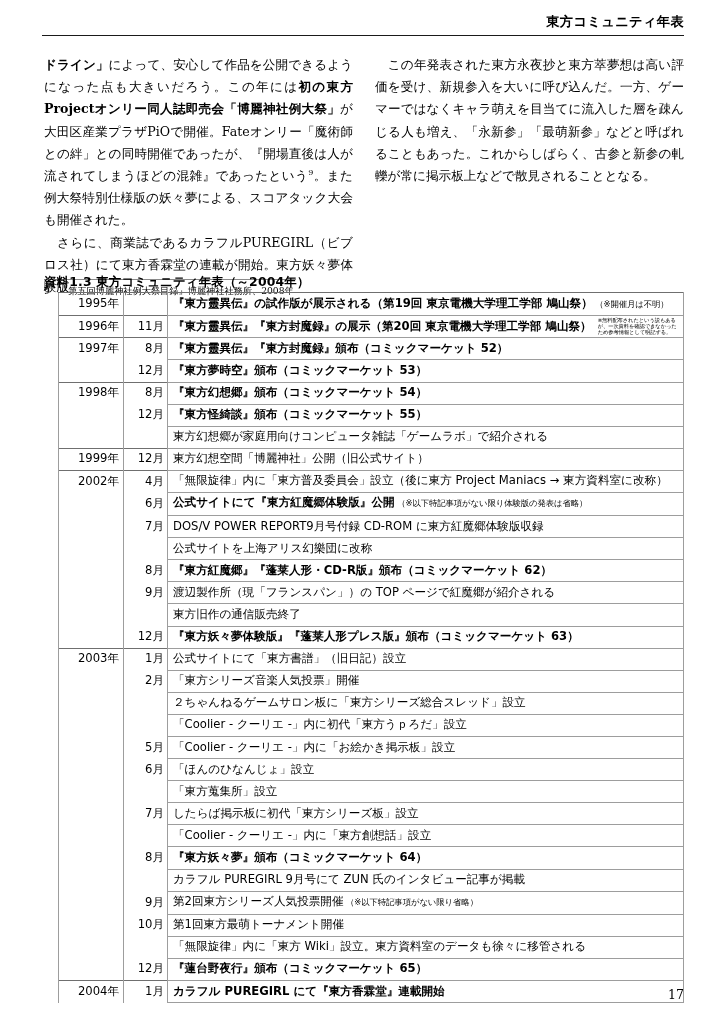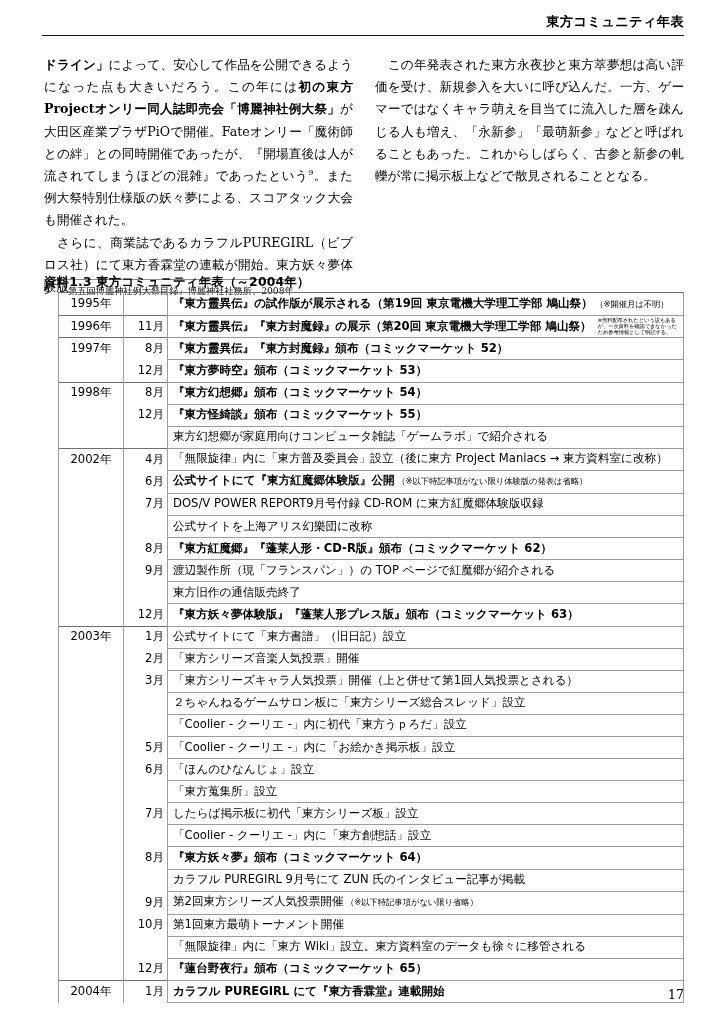--- a/index.html
+++ b/index.html
@@ -114,21 +114,21 @@
     padding: 0.5px 4px 1.5px 4px;
     font-size: 11.6px;
     line-height: 19.1px;
     height: 19.1px;
     vertical-align: middle;
     white-space: nowrap;
     overflow: hidden;
   }
   .timeline td.year {
     width: 56px;
-    text-align: center;
+    text-align: right;
     border-right-color: #9d9d9d;
   }
   .timeline td.month {
     width: 36px;
     text-align: right;
     padding-right: 3px;
   }
   .timeline td.event {
     text-align: left;
     padding-left: 5px;
@@ -264,20 +264,25 @@
           <td class="year"></td>
           <td class="month">12月</td>
           <td class="event"><span class="ev-bold">『東方怪綺談』頒布（コミックマーケット 55）</span></td>
         </tr>
         <tr class="cont">
           <td class="year"></td>
           <td class="month"></td>
           <td class="event"><span>東方幻想郷が家庭用向けコンピュータ雑誌「ゲームラボ」で紹介される</span></td>
         </tr>
         <tr class="group-start">
+          <td class="year">1999年</td>
+          <td class="month">12月</td>
+          <td class="event"><span>東方幻想空間「博麗神社」公開（旧公式サイト）</span></td>
+        </tr>
+        <tr class="group-start">
           <td class="year">2002年</td>
           <td class="month">4月</td>
           <td class="event"><span>「無限旋律」内に「東方普及委員会」設立（後に東方 Project Maniacs → 東方資料室に改称）</span></td>
         </tr>
         <tr class="cont">
           <td class="year"></td>
           <td class="month">6月</td>
           <td class="event"><span class="ev-bold">公式サイトにて『東方紅魔郷体験版』公開</span><span class="ev-note"> （※以下特記事項がない限り体験版の発表は省略）</span></td>
         </tr>
         <tr class="cont">
@@ -315,25 +320,20 @@
           <td class="month">1月</td>
           <td class="event"><span>公式サイトにて「東方書譜」（旧日記）設立</span></td>
         </tr>
         <tr class="cont">
           <td class="year"></td>
           <td class="month">2月</td>
           <td class="event"><span>「東方シリーズ音楽人気投票」開催</span></td>
         </tr>
         <tr class="cont">
           <td class="year"></td>
-          <td class="month">3月</td>
-          <td class="event"><span>「東方シリーズキャラ人気投票」開催（上と併せて第1回人気投票とされる）</span></td>
-        </tr>
-        <tr class="cont">
-          <td class="year"></td>
           <td class="month"></td>
           <td class="event"><span>２ちゃんねるゲームサロン板に「東方シリーズ総合スレッド」設立</span></td>
         </tr>
         <tr class="cont">
           <td class="year"></td>
           <td class="month"></td>
           <td class="event"><span>「Coolier - クーリエ -」内に初代「東方うｐろだ」設立</span></td>
         </tr>
         <tr class="cont">
           <td class="year"></td>

